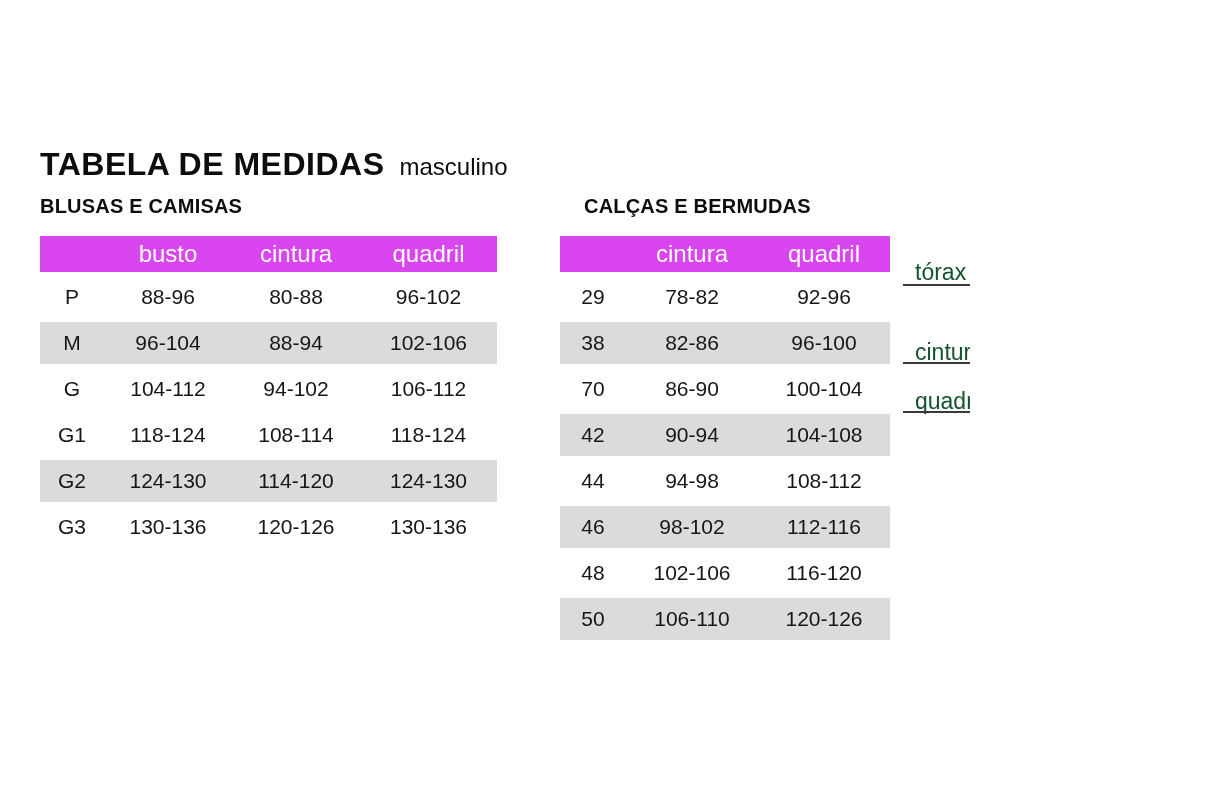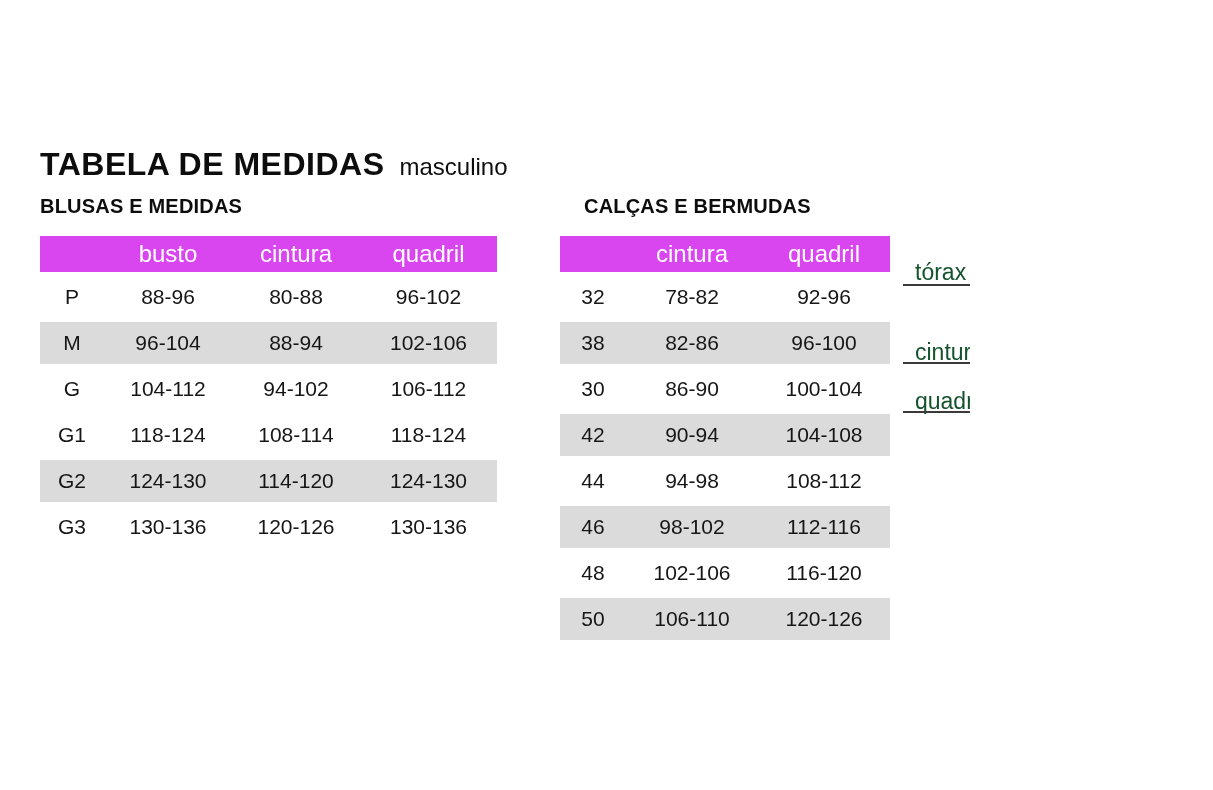--- a/index.html
+++ b/index.html
@@ -47,21 +47,21 @@
 </head>
 <body>
 
 <div class="canvas">
 
   <div class="title-row">
     <span class="title">TABELA DE MEDIDAS</span>
     <span class="subtitle">masculino</span>
   </div>
 
-  <div class="section-label section-blusas">BLUSAS E MEDIDAS</div>
+  <div class="section-label section-blusas">BLUSAS E CAMISAS</div>
   <div class="section-label section-calcas">CALÇAS E BERMUDAS</div>
 
   <table class="meas-table table-blusas">
     <colgroup>
         <col style="width:64px">
         <col style="width:128px">
         <col style="width:128px">
         <col style="width:137px">
       </colgroup>
     <thead>
@@ -120,31 +120,31 @@
       </colgroup>
     <thead>
       <tr>
         <th></th>
         <th>cintura</th>
         <th>quadril</th>
       </tr>
     </thead>
     <tbody>
       <tr>
-        <td>32</td>
+        <td>29</td>
         <td>78-82</td>
         <td>92-96</td>
       </tr>
       <tr class="shade">
         <td>38</td>
         <td>82-86</td>
         <td>96-100</td>
       </tr>
       <tr>
-        <td>30</td>
+        <td>70</td>
         <td>86-90</td>
         <td>100-104</td>
       </tr>
       <tr class="shade">
         <td>42</td>
         <td>90-94</td>
         <td>104-108</td>
       </tr>
       <tr>
         <td>44</td>

